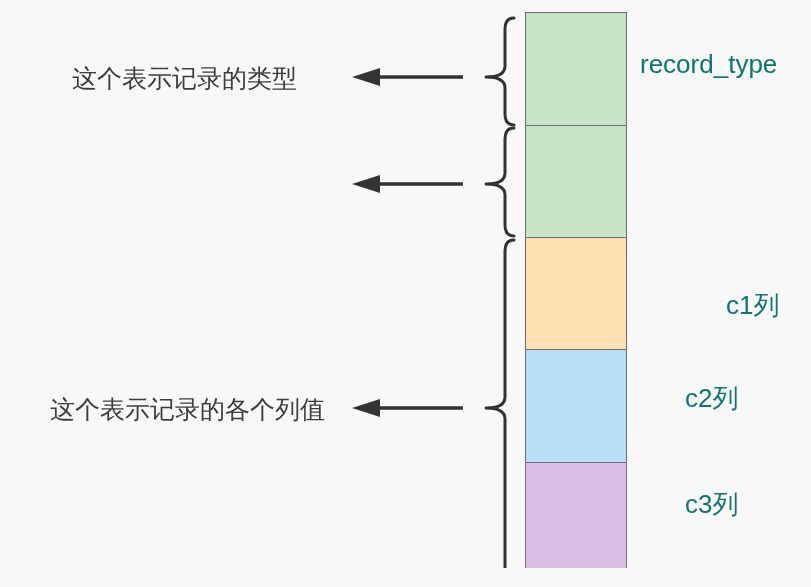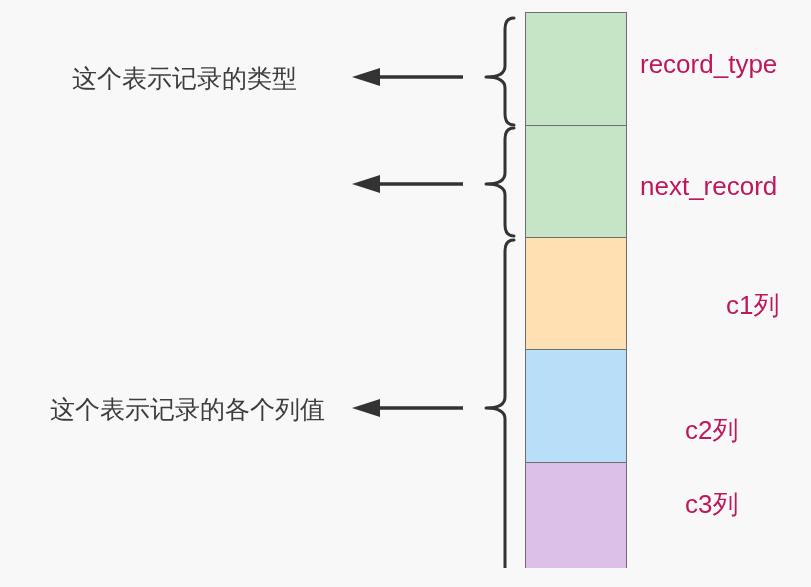--- a/index.html
+++ b/index.html
@@ -35,27 +35,27 @@
   }
   .block-1 { top: 12px;  height: 114px; }
   .block-2 { top: 125px; height: 113px; }
   .block-3 { top: 237px; height: 113px; }
   .block-4 { top: 349px; height: 114px; }
   .block-5 { top: 462px; height: 114px; }
   .blk-label {
     position: absolute;
     font-size: 26px;
     line-height: 34px;
-    color: #be185d;
+    color: #0f766e;
     white-space: nowrap;
   }
   .blk-label-1 { left: 640px; top: 47px; }
   .blk-label-2 { left: 640px; top: 169px; }
   .blk-label-3 { left: 726px; top: 288px; }
-  .blk-label-4 { left: 685px; top: 413px; }
+  .blk-label-4 { left: 685px; top: 381px; }
   .blk-label-5 { left: 685px; top: 487px; }
   svg.connectors {
     position: absolute;
     left: 0;
     top: 0;
     pointer-events: none;
   }
   .conn-line {
     stroke: #333333;
     stroke-width: 3.5;
@@ -98,18 +98,17 @@
     <path class="brace" d="M514 240 Q505 240 505 251 L505 397 Q505 408 486 408 Q505 408 505 419 L505 566 Q505 577 514 577"></path>
   </svg>
 
   <div class="block block-1" style="background-color: rgb(197, 229, 198);"></div>
   <div class="block block-2" style="background-color: rgb(197, 229, 198);"></div>
   <div class="block block-3" style="background-color: rgb(254, 224, 178);"></div>
   <div class="block block-4" style="background-color: rgb(185, 222, 247);"></div>
   <div class="block block-5" style="background-color: rgb(220, 191, 231);"></div>
 
   <div class="blk-label blk-label-1">record_type</div>
-  <div class="blk-label blk-label-2">next_record</div>
   <div class="blk-label blk-label-3">c1列</div>
   <div class="blk-label blk-label-4">c2列</div>
   <div class="blk-label blk-label-5">c3列</div>
 
 </div>
 
 </body></html>

